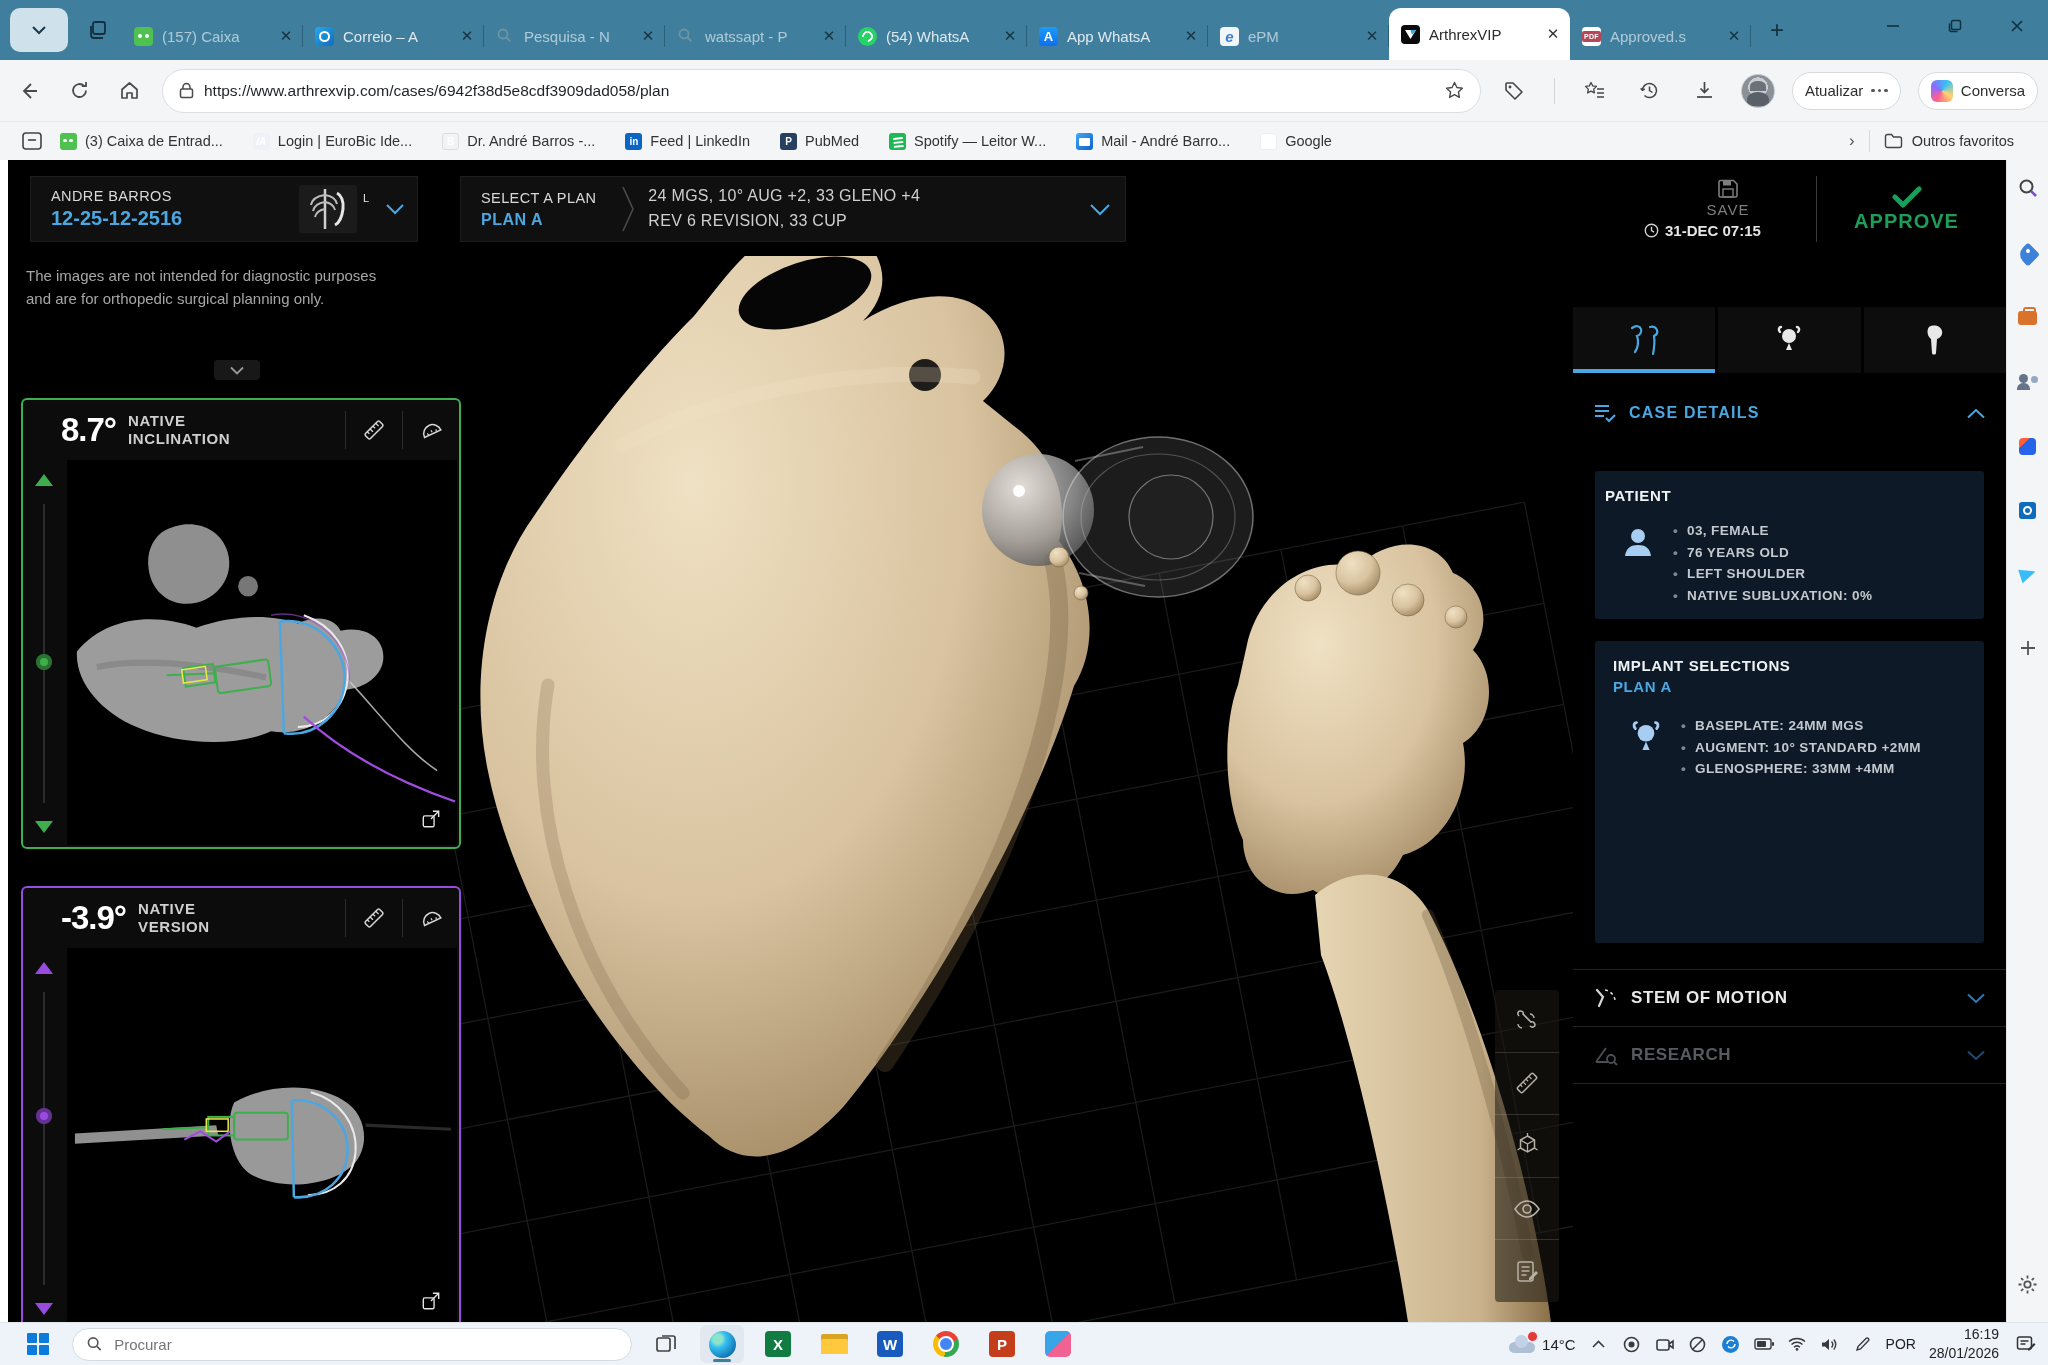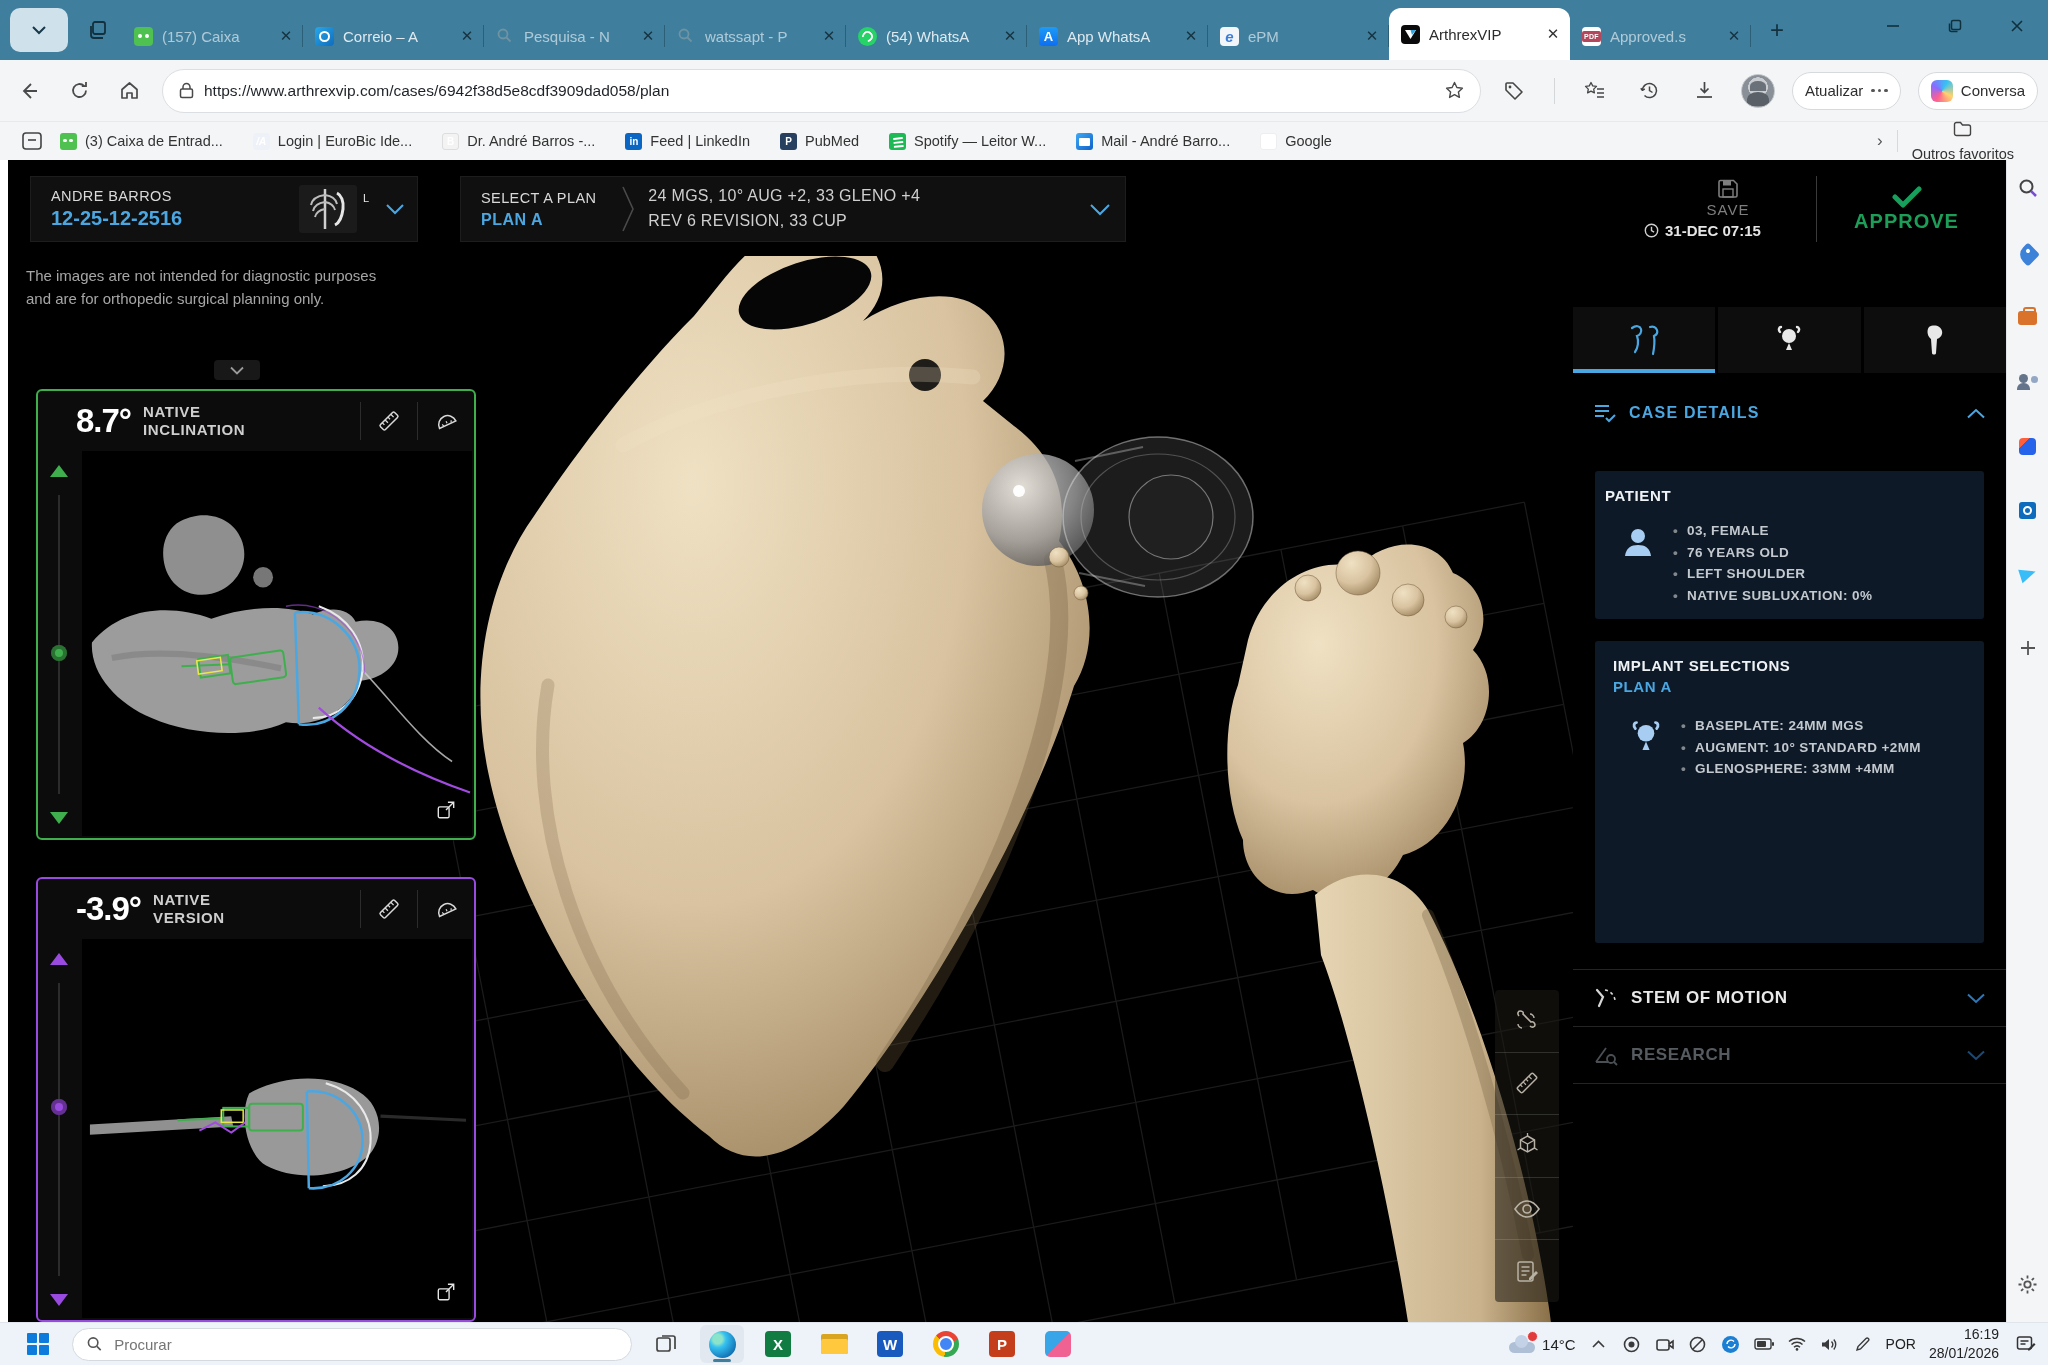--- a/index.html
+++ b/index.html
@@ -64,21 +64,21 @@
   .bf-linkedin{background:#0a66c2;font-size:9px;}
   .bf-pubmed{background:#27405f;}
   .bf-spotify{background:#1db954;border-radius:50%;}
   .bf-spotify i{position:absolute;left:3.5px;top:5px;width:10px;height:2px;border-radius:2px;background:#fff;box-shadow:0 4px 0 #fff,0 8px 0 #fff;transform:rotate(-6deg);transform-origin:left;}
   .bf-mail{background:linear-gradient(135deg,#3fa9f5,#1061c9);}
   .bf-mail i{position:absolute;left:3px;top:5px;width:11px;height:8px;background:#fff;border-radius:1px;}
   .bf-google{background:#fff;color:#4285f4;font-size:13px;border:1px solid #eee;box-sizing:border-box;}
   .bm-spacer{flex:1;}
   .bm-chev{color:#555;font-size:17px;margin-right:14px;}
   .bm-div{width:1px;height:22px;background:#d7dadd;margin-right:14px;}
-  .bm-folder{display:flex;align-items:center;gap:9px;margin-right:34px;color:#333;flex-direction:column;}
+  .bm-folder{display:flex;align-items:center;gap:9px;margin-right:34px;color:#333;}
 
   
   .content{position:absolute;left:0;top:160px;width:2048px;height:1162px;background:#fff;}
   .app{position:absolute;left:8px;top:0;width:1998px;height:1162px;background:#000;overflow:hidden;}
 
   
   .edge-rail{position:absolute;right:0;top:0;width:42px;height:1162px;background:#f3f5f7;border-left:1px solid #e2e5e8;box-sizing:border-box;}
   .rail-ic{position:absolute;left:50%;transform:translateX(-50%);width:24px;height:24px;display:flex;align-items:center;justify-content:center;}
   .ric-tag{background:#3b82d8;width:17px;height:17px;border-radius:3px 3px 3px 10px;transform:translateX(-50%) rotate(45deg);position:absolute;}
   .ric-tag i{position:absolute;left:4px;top:4px;width:4px;height:4px;border-radius:50%;background:#fff;}
@@ -113,21 +113,21 @@
   .act-save .slbl{font-size:15px;color:#7e7e7e;letter-spacing:1px;margin-top:2px;}
   .save-time{display:flex;align-items:center;justify-content:flex-start;gap:6px;margin-top:4px;color:#e4e4e4;font-size:15px;font-weight:bold;}
   .act-div{width:1px;height:66px;background:#3a3a3a;margin:0 4px;}
   .act-approve{flex:1;text-align:center;}
   .act-approve .albl{font-size:20px;font-weight:bold;color:#1c9e58;letter-spacing:1px;margin-top:2px;}
 
   .disclaimer{position:absolute;left:18px;top:104px;font-size:15px;color:#a6a6a6;line-height:1.55;}
   .collapse-tab{position:absolute;left:206px;top:200px;width:46px;height:20px;background:#181818;border-radius:4px;display:flex;align-items:center;justify-content:center;color:#9a9a9a;}
 
   
-  .panel{position:absolute;left:28px;width:440px;background:#0c0c0c;border-radius:6px;box-sizing:border-box;overflow:hidden;}
+  .panel{position:absolute;left:13px;width:440px;background:#0c0c0c;border-radius:6px;box-sizing:border-box;overflow:hidden;margin-top:9px;}
   .panel.green{border:2px solid #3faf4e;top:229px;height:451px;}
   .panel.purple{border:2px solid #9a4bdf;top:717px;height:445px;}
   .p-head{height:60px;display:flex;align-items:center;}
   .p-angle{font-size:33px;font-weight:bold;color:#fff;margin-left:38px;letter-spacing:-1px;}
   .p-label{font-size:15px;font-weight:bold;color:#cfcfcf;line-height:1.2;letter-spacing:.6px;margin-left:12px;flex:1;}
   .p-tool{width:56px;height:38px;border-left:1px solid #2c2c2c;display:flex;align-items:center;justify-content:center;color:#d8d8d8;}
   .p-body{position:absolute;top:60px;left:0;right:0;bottom:0;display:flex;}
   .p-gutter{width:44px;position:relative;}
   .p-track{position:absolute;left:20px;top:44px;bottom:44px;width:2px;background:#2c2c2c;}
   .tri-up,.tri-down{position:absolute;left:12px;width:0;height:0;border-left:9px solid transparent;border-right:9px solid transparent;}

